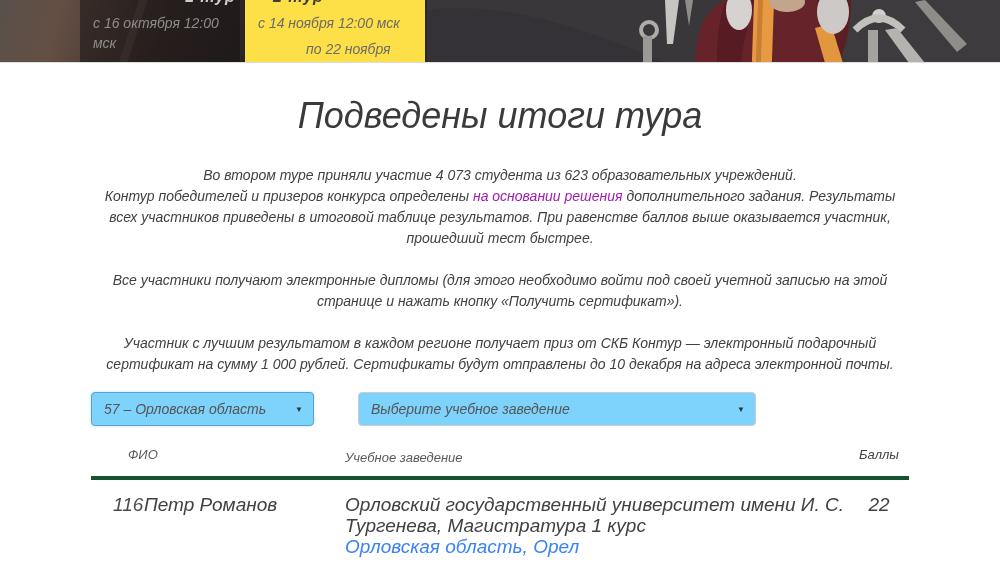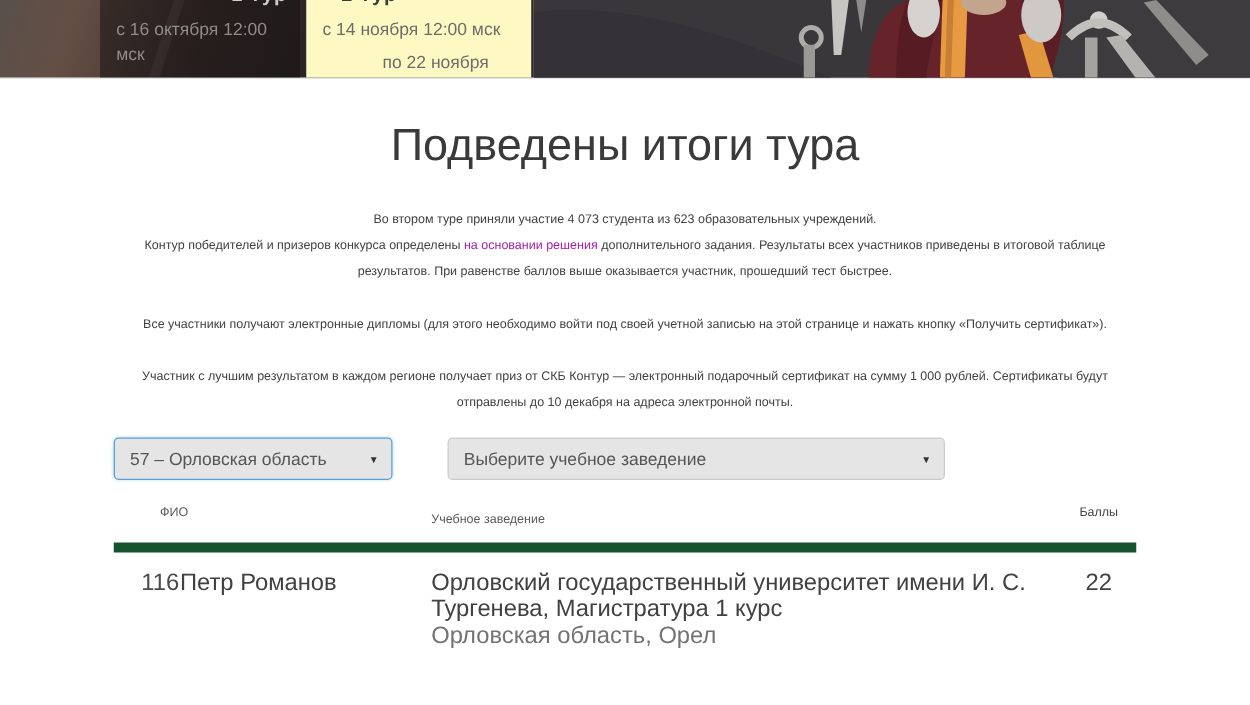--- a/index.html
+++ b/index.html
@@ -1,67 +1,67 @@
 <!DOCTYPE html>
 <html><head>
 <meta charset="utf-8">
 <style>
   * { margin:0; padding:0; box-sizing:border-box; }
   html,body { background:#fff; }
   body { font-family:"Liberation Sans","DejaVu Sans",sans-serif; color:#414141; }
-  .page { position:relative; width:1000px; height:564px; margin:0 auto; overflow:hidden; background:#fff; }
+  .page { position:relative; width:1000px; height:564px; margin:0 auto; overflow:hidden; background:#fff;font-style:italic; }
 
   
   .hero { position:relative; width:1000px; height:63px; border-bottom:1px solid #dedede; overflow:hidden; }
   .hero-photo { position:absolute; left:0; top:0; width:427px; height:63px;
     background:linear-gradient(106deg,#59504b 0%,#644f44 14%,#3a2d2a 38%,#2a2224 62%,#352a2a 82%,#2e2527 100%); }
   .hero-photo .streak { position:absolute; left:128px; top:-10px; width:8px; height:90px; background:rgba(180,160,150,.18); transform:rotate(18deg); }
   .hero-dark { position:absolute; left:427px; top:0; width:573px; height:63px; background:#39373a; }
   .round-card { position:absolute; top:0; height:63px; overflow:hidden; font-size:14px; line-height:20px; }
   .round-card .date { padding-left:13px; }
   .card-dark { left:80px; width:160px; background:rgba(22,17,17,.52); color:#8f8c8a; }
   .card-dark .date.first { margin-top:13px; }
   .card-dark .date.second { margin-top:6px; }
-  .card-light { left:245px; width:180px; background:#fef9c3; color:#6e6b69; height:64px; }
+  .card-light { left:245px; width:180px; background:#fde047; color:#6e6b69; height:64px; }
   .card-light .date.first { margin-top:13px; }
   .card-light .date.second { margin-top:6px;margin-left:48px; }
   .round-title { position:absolute; top:-13px; font-size:16px; font-weight:bold; letter-spacing:1px; }
   .card-dark .round-title { left:105px; color:#cfcdca; }
   .card-light .round-title { left:28px; color:#3c3c3c; }
 
   
   .content { width:1000px; }
   h1.page-title { margin-top:32px; text-align:center; font-size:36px; font-weight:300; color:#3a3a3a; }
-  .para { max-width:810px; margin:0 auto; text-align:center; font-size:10px; line-height:21px; color:#414141; }
+  .para { max-width:810px; margin:0 auto; text-align:center; font-size:14px; line-height:21px; color:#414141; }
   .para-intro { margin-top:28px; }
   .para-prizes { margin-top:21px; }
   .para .pline + .pline { margin-top:0; }
   .para-prizes .pline + .pline { margin-top:21px; }
   a.inline-link { color:#a21caf; text-decoration:none; cursor:pointer; }
 
   
   .filters { width:818px; margin:17px auto 0; display:flex; gap:7px; }
-  .selectbox { height:34px; background:#e5e5e5; border:1px solid #ccc; border-radius:4px;
+  .selectbox { height:34px; background:#7dd3fc; border:1px solid #ccc; border-radius:4px;
     display:flex; align-items:center; justify-content:space-between; padding:0 10px 0 12px;
     font-size:14px; color:#555; cursor:pointer; }
   .select-region { width:223px; border-color:#58a0d6; box-shadow:0 0 3px rgba(88,160,214,.35); }
   .select-institution { width:398px;margin-left:37px; }
   .caret { font-size:8px; color:#333; margin-left:8px; }
 
   
   .results { width:818px; margin:12px auto 0; }
   .trow { display:grid; grid-template-columns:45px 202px 1fr 55px; font-size:19px; }
-  .thead { color:#5a5a5a; font-size:10px; padding:9px 0 8px; border-bottom:8px solid #14532d; }
+  .thead { color:#5a5a5a; font-size:13px; padding:9px 0 8px; border-bottom:4px solid #14532d; }
   .thead .c-name { margin-left:-16px; }
   .c-num { padding-left:22px; color:#4c4c4c; }
   .c-name { padding-left:8px; }
   .c-inst { padding-left:7px; line-height:21px; }
   .c-score { text-align:center; padding-right:5px; color:#434343; }
   .tbody-row { padding:14px 0 13px; }
-  .loc { color:#737373; line-height:21px; }
+  .loc { color:#3b82f6; line-height:21px; }
 
   
   svg { display:block; }
 </style>
 </head>
 <body>
 
 <div class="page">
 
   <div class="hero">

